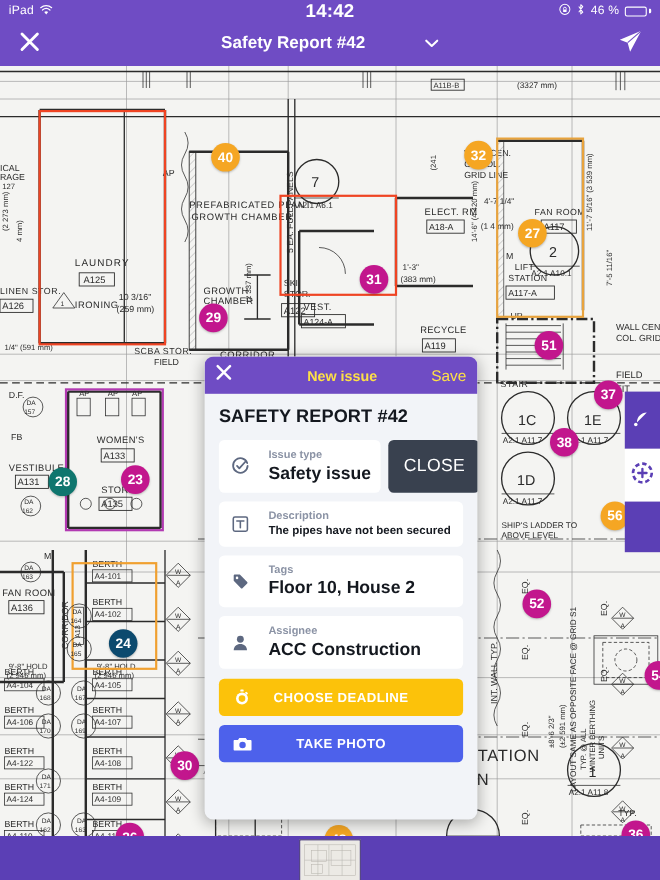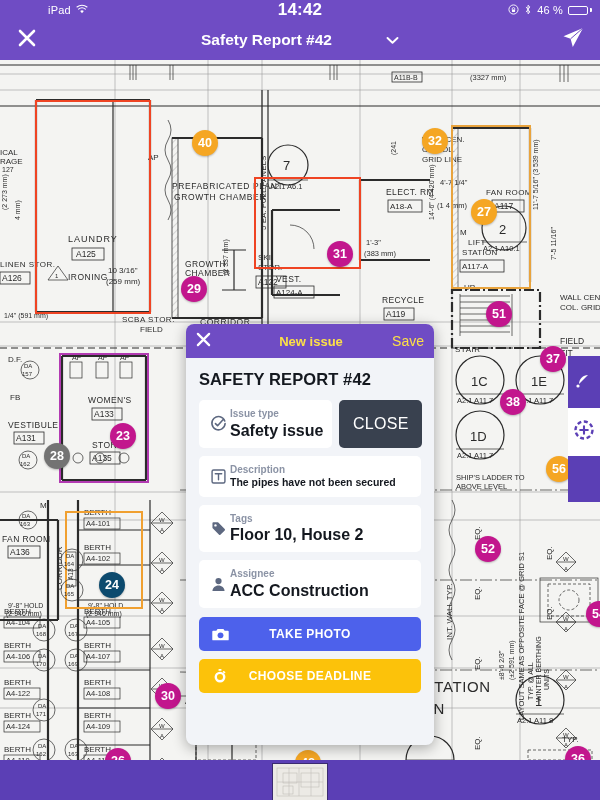--- a/index.html
+++ b/index.html
@@ -10,21 +10,21 @@
     position:relative;
   }
 
   
   .statusbar{
     position:absolute; left:0; top:0; width:600px; height:20px;
     background:#6f4cc4; color:#fff;
     display:flex; align-items:center; justify-content:space-between;
     padding:0 8px; font-size:11px; letter-spacing:.2px;
   }
-  .sb-left,.sb-right{display:flex;align-items:center;gap:5px;margin-left:40px;}
+  .sb-left,.sb-right{display:flex;align-items:center;gap:5px;}
   .sb-center{position:absolute;left:0;right:0;text-align:center;font-size:17px;font-weight:600;pointer-events:none;}
   .battery{display:inline-flex;align-items:center;gap:2px;}
   .batt-body{width:20px;height:9px;border:1px solid #fff;border-radius:2px;position:relative;padding:1px;}
   .batt-fill{height:100%;background:#fff;border-radius:1px;}
   .batt-cap{width:2px;height:4px;background:#fff;border-radius:0 1px 1px 0;}
 
   
   .navbar{
     position:absolute; left:0; top:20px; width:600px; height:40px;
     background:#6f4cc4; color:#fff; display:flex; align-items:center;
@@ -75,21 +75,21 @@
   }
   .mh-close{width:34px;display:flex;align-items:center;cursor:pointer;}
   .mh-title{flex:1;text-align:center;font-size:13px;font-weight:700;}
   .mh-save{font-size:14px;cursor:pointer;}
   .modal-body{padding:12px 13px 0 13px;}
   .modal-h1{font-size:16.5px;font-weight:800;color:#14181f;letter-spacing:.1px;margin-bottom:11px;}
 
   .fieldrow{display:flex;gap:7px;margin-bottom:8px;align-items:stretch;}
   .field{
     flex:1;background:#fff;border-radius:5px;padding:8px 9px;
-    display:flex;align-items:center;gap:2px;min-height:41px;cursor:pointer;
+    display:flex;align-items:center;gap:16px;min-height:41px;cursor:pointer;
   }
   .field-ic{width:20px;display:flex;align-items:center;justify-content:center;flex:none;}
   .field-txt{display:flex;flex-direction:column;gap:1px;overflow:hidden;}
   .field-lab{font-size:10px;color:#8b93a5;font-weight:600;line-height:1.15;}
   .field-val{font-size:16px;color:#14181f;font-weight:700;line-height:1.2;white-space:nowrap;}
   .closebtn{
     width:83px;background:#39414f;border-radius:5px;color:#fff;
     display:flex;align-items:center;justify-content:center;
     font-size:16px;font-weight:400;letter-spacing:.3px;cursor:pointer;flex:none;
   }
@@ -626,21 +626,21 @@
 
   <div id="markers">
       <div class="marker" style="left: 192px; top: 70px; background: rgb(245, 166, 35);">40</div>
       <div class="marker" style="left: 422px; top: 68px; background: rgb(245, 166, 35);">32</div>
       <div class="marker" style="left: 471px; top: 139px; background: rgb(245, 166, 35);">27</div>
       <div class="marker" style="left: 181px; top: 216px; background: rgb(194, 22, 141);">29</div>
       <div class="marker" style="left: 327px; top: 181px; background: rgb(194, 22, 141);">31</div>
       <div class="marker" style="left: 486px; top: 241px; background: rgb(194, 22, 141);">51</div>
       <div class="marker" style="left: 540px; top: 286px; background: rgb(194, 22, 141);">37</div>
       <div class="marker" style="left: 500px; top: 329px; background: rgb(194, 22, 141);">38</div>
-      <div class="marker" style="left: 44px; top: 383px; background: #737373;">28</div>
+      <div class="marker" style="left: 44px; top: 365px; background: #0f766e;">28</div>
       <div class="marker" style="left: 110px; top: 363px; background: rgb(194, 22, 141);">23</div>
       <div class="marker" style="left: 546px; top: 396px; background: rgb(245, 166, 35);">56</div>
       <div class="marker" style="left: 99px; top: 512px; background: #0c4a6e;">24</div>
       <div class="marker" style="left: 475px; top: 476px; background: rgb(194, 22, 141);">52</div>
       <div class="marker" style="left: 586px; top: 541px; background: rgb(194, 22, 141);">54</div>
       <div class="marker" style="left: 155px; top: 623px; background: rgb(194, 22, 141);">30</div>
       <div class="marker" style="left: 105px; top: 688px; background: rgb(194, 22, 141);">26</div>
       <div class="marker" style="left: 295px; top: 690px; background: rgb(245, 166, 35);">48</div>
       <div class="marker" style="left: 565px; top: 686px; background: rgb(194, 22, 141);">36</div>
     </div>
@@ -731,40 +731,40 @@
             <circle cx="9" cy="5.4" r="3.3" fill="#5d6880"></circle>
             <path d="M2.6 16c0-3.6 2.9-6 6.4-6s6.4 2.4 6.4 6Z" fill="#5d6880"></path>
           </svg>
         </span>
         <span class="field-txt">
           <span class="field-lab">Assignee</span>
           <span class="field-val">ACC Construction</span>
         </span>
       </div>
 
-      <div class="bigbtn btn-blue">
-        <span class="bb-ic">
-          <svg width="17" height="15" viewBox="0 0 18 15">
-            <path d="M1.2 3.6h3.4l1.3-2h6.2l1.3 2h3.4a.9.9 0 0 1 .9.9v8.2a.9.9 0 0 1-.9.9H1.2a.9.9 0 0 1-.9-.9V4.5a.9.9 0 0 1 .9-.9Z" fill="#fff"></path>
-            <circle cx="9" cy="8.4" r="3.1" fill="#4d61eb"></circle>
-          </svg>
-        </span>
-        <span class="bb-lab">TAKE PHOTO</span>
-      </div>
-
       <div class="bigbtn btn-yellow">
         <span class="bb-ic">
           <svg width="16" height="16" viewBox="0 0 18 18">
             <circle cx="9" cy="10.2" r="6.1" fill="#fff"></circle>
             <circle cx="9" cy="10.2" r="3.4" fill="#fcc20a"></circle>
             <rect x="7.3" y="1" width="3.4" height="2" rx=".6" fill="#fff"></rect>
             <rect x="13" y="3" width="3" height="1.9" rx=".9" fill="#fff" transform="rotate(38 13 3)"></rect>
           </svg>
         </span>
         <span class="bb-lab">CHOOSE DEADLINE</span>
+      </div>
+
+      <div class="bigbtn btn-blue">
+        <span class="bb-ic">
+          <svg width="17" height="15" viewBox="0 0 18 15">
+            <path d="M1.2 3.6h3.4l1.3-2h6.2l1.3 2h3.4a.9.9 0 0 1 .9.9v8.2a.9.9 0 0 1-.9.9H1.2a.9.9 0 0 1-.9-.9V4.5a.9.9 0 0 1 .9-.9Z" fill="#fff"></path>
+            <circle cx="9" cy="8.4" r="3.1" fill="#4d61eb"></circle>
+          </svg>
+        </span>
+        <span class="bb-lab">TAKE PHOTO</span>
       </div>
     </div>
   </div>
 </div>
 
 <div class="bottombar">
   <div class="thumb">
     <svg width="54" height="36" viewBox="0 0 54 36">
       <rect width="54" height="36" fill="#eceae5"></rect>
       <g stroke="#b8b6b0" stroke-width=".5" fill="none">

